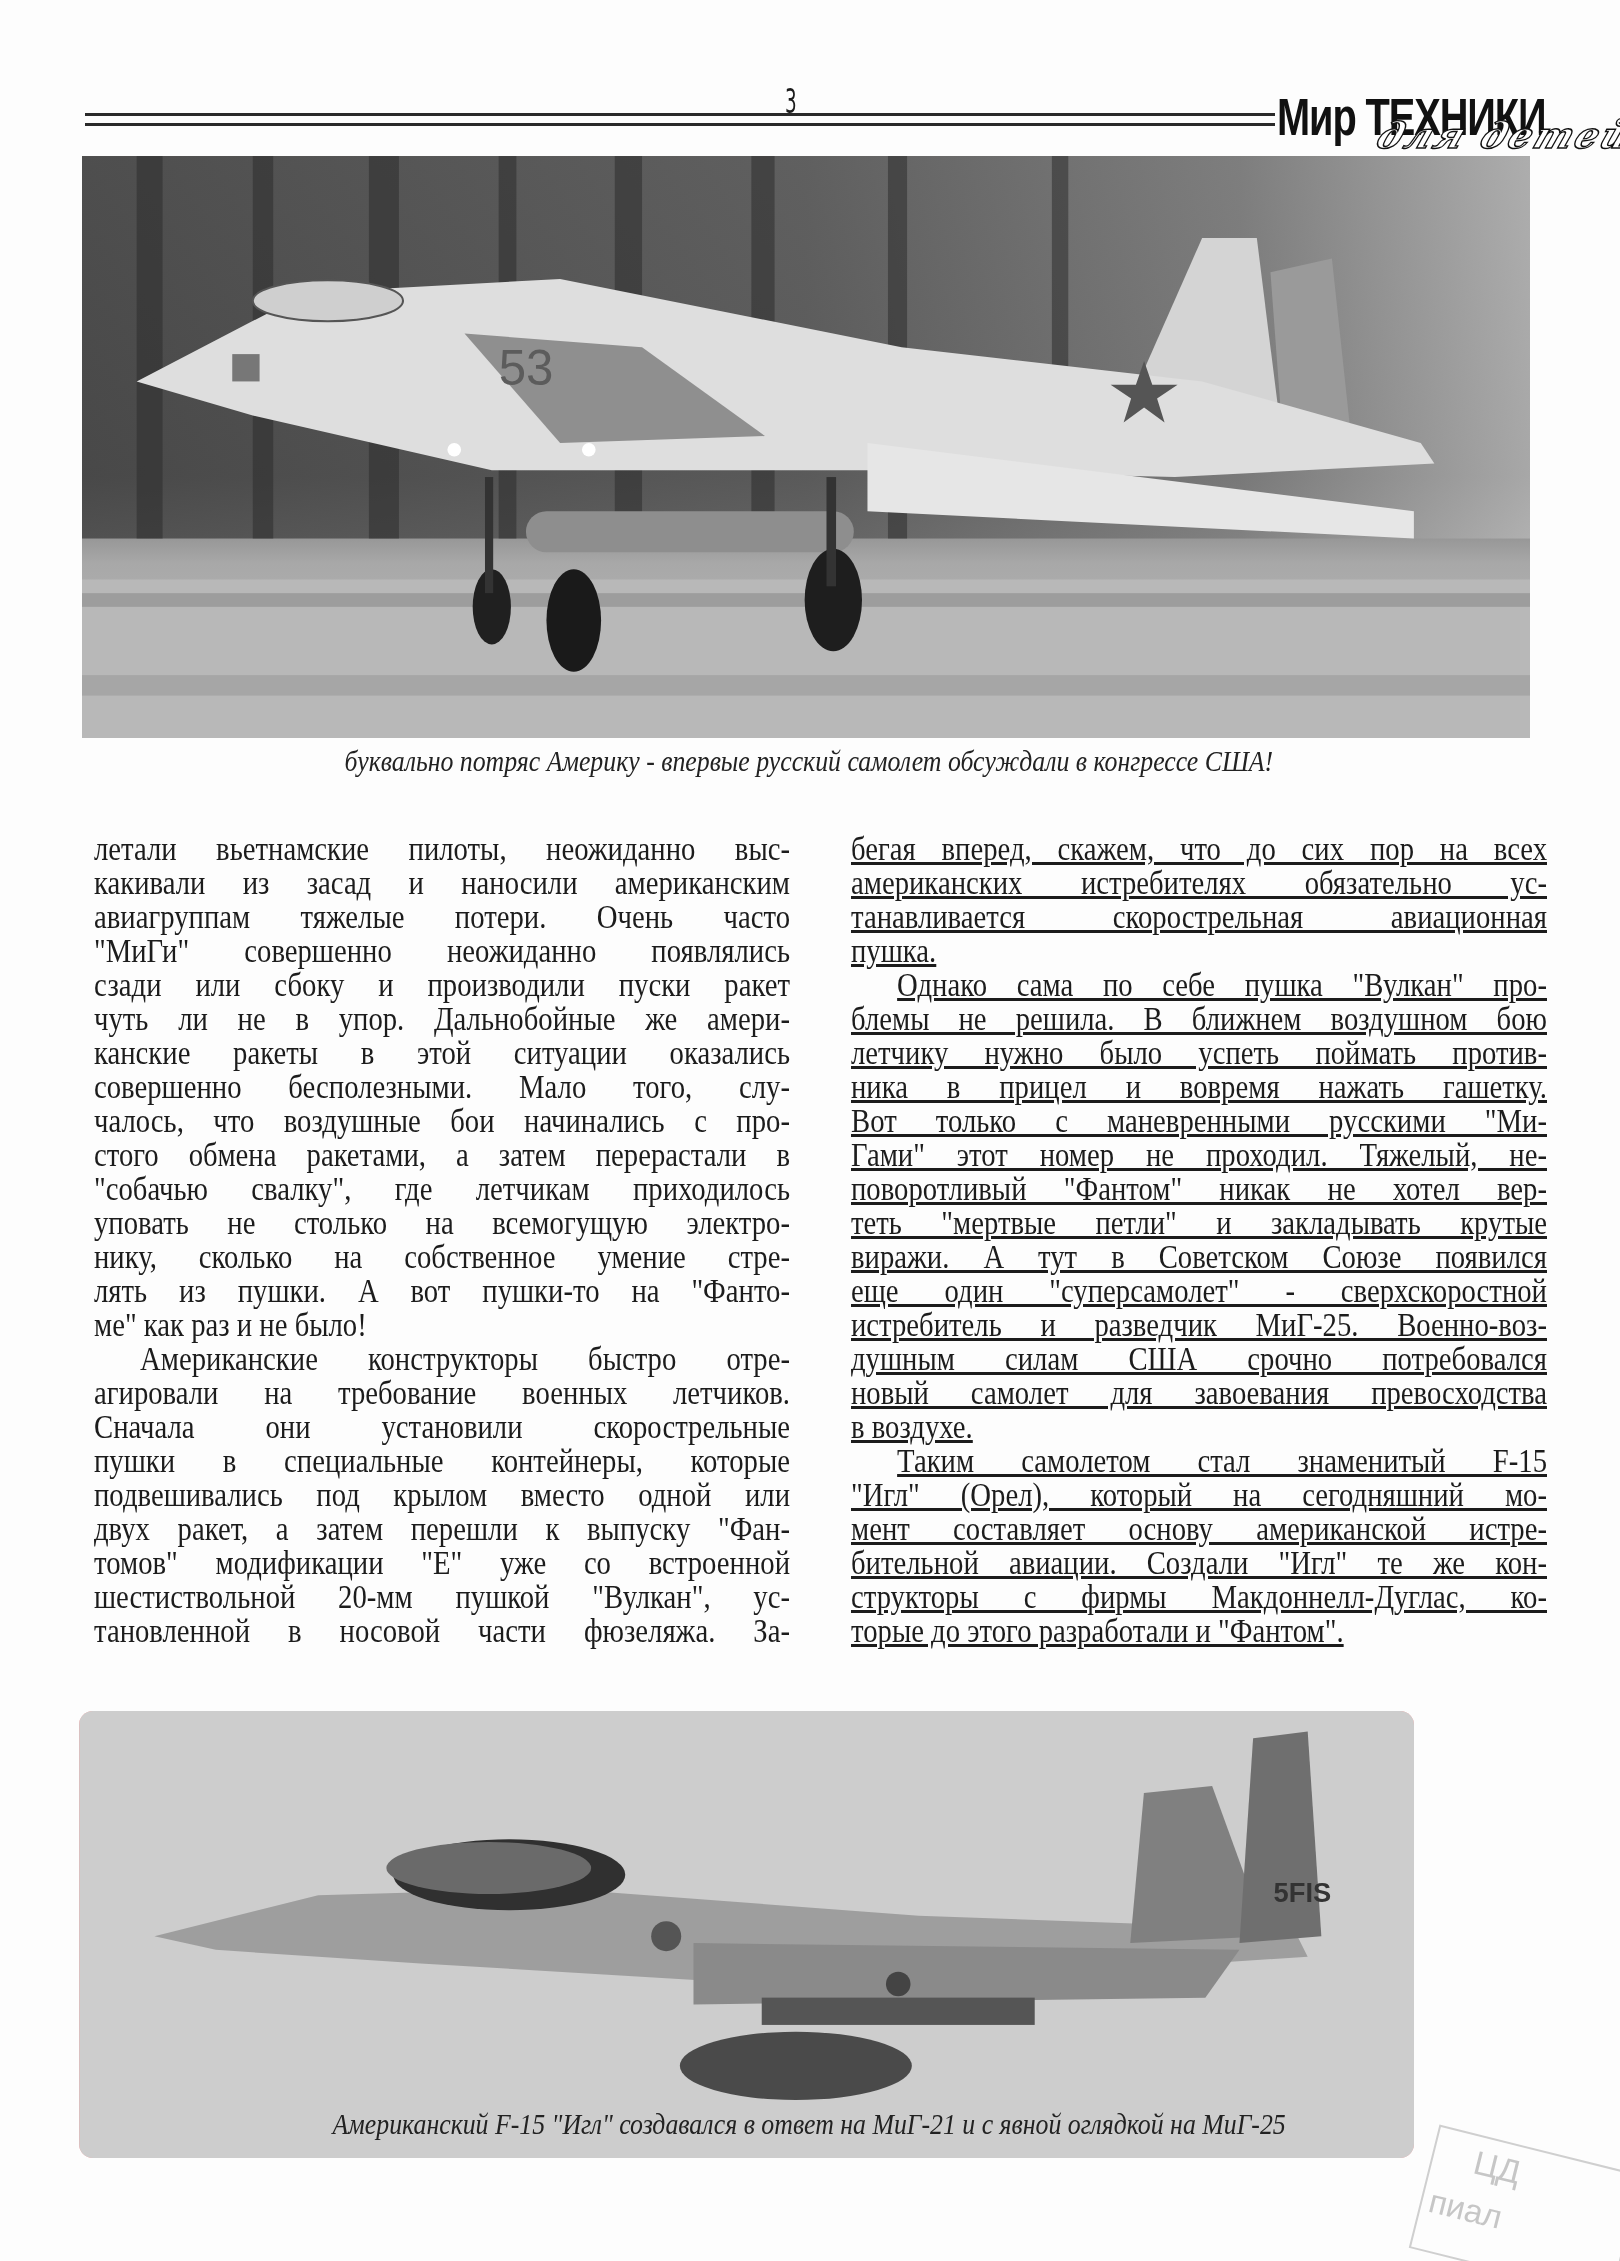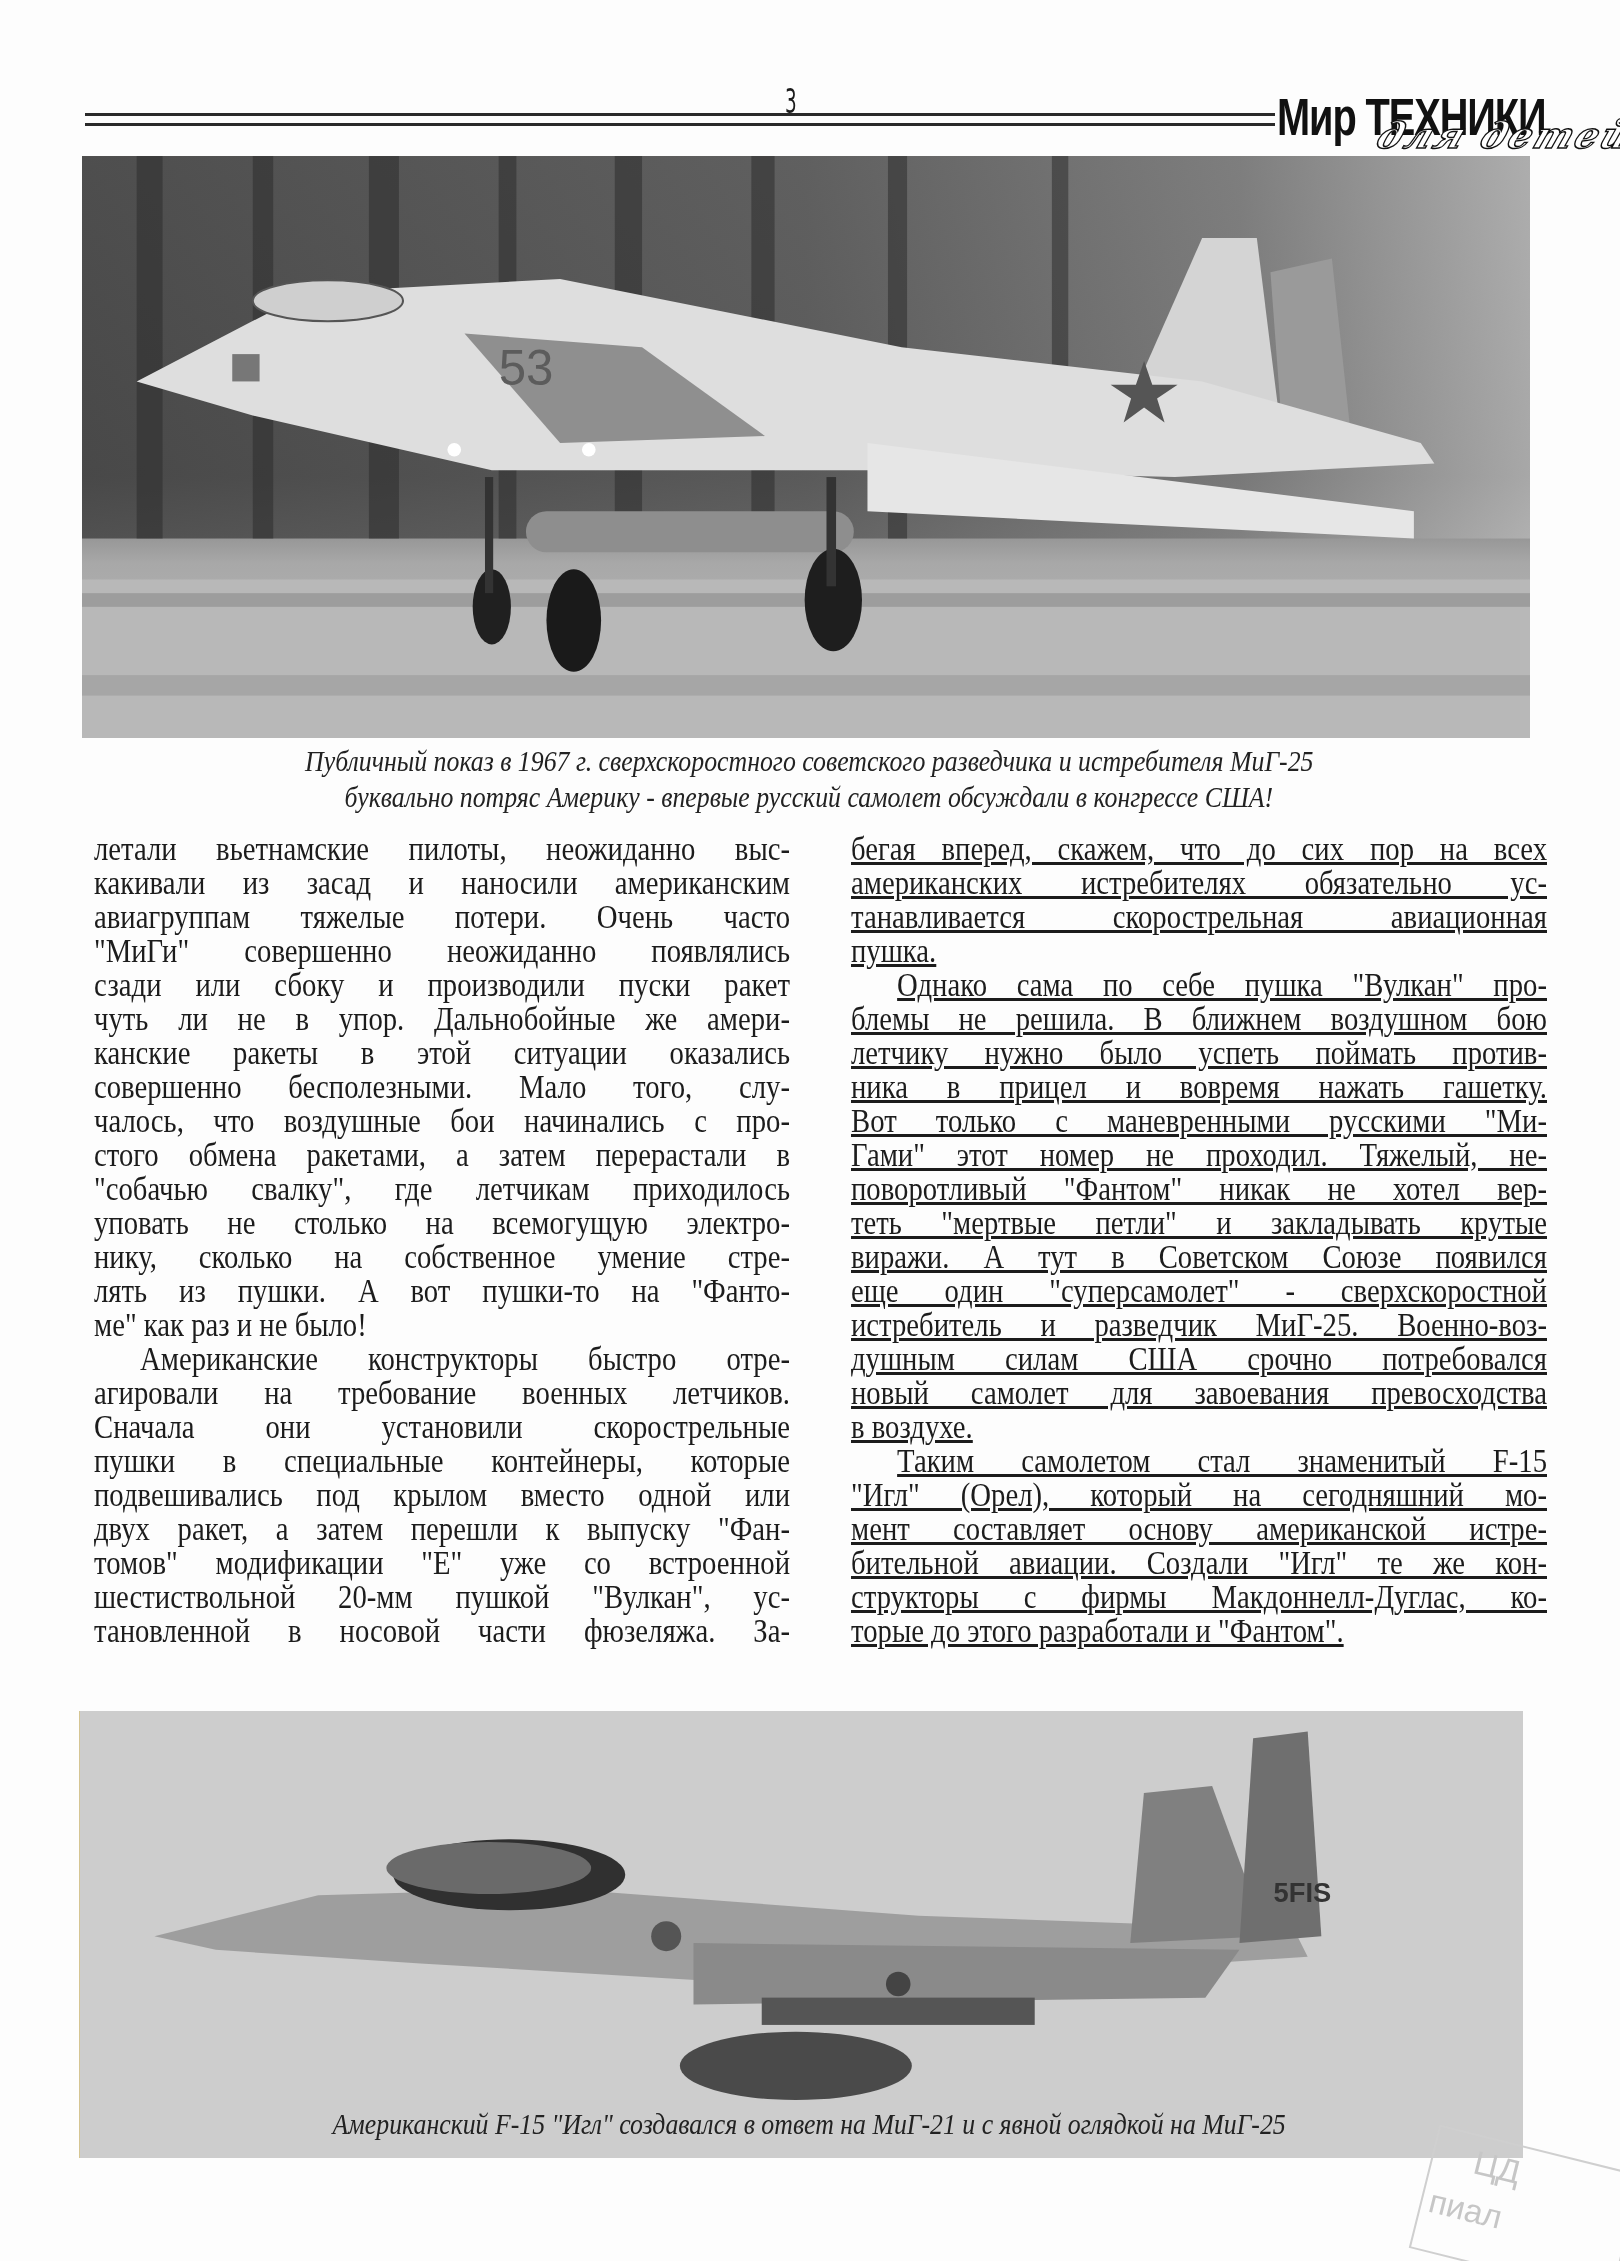--- a/index.html
+++ b/index.html
@@ -78,21 +78,20 @@
       <rect x="1090" y="470" width="14" height="160" fill="#333"></rect>
       <circle cx="545" cy="430" r="10" fill="#fff"></circle>
         <circle cx="742" cy="430" r="10" fill="#fff"></circle>
       <polygon points="1555,300 1567,335 1604,335 1574,355 1585,390 1555,368 1525,390 1536,355 1506,335 1543,335" fill="#555"></polygon>
       <rect x="220" y="290" width="40" height="40" fill="#777"></rect>
     </g>
     <text x="610" y="335" font-size="72" font-family="Liberation Sans, sans-serif" fill="#5c5c5c">53</text>
   </svg>
 </div>
 <div class="caption" style="left:75px; top:743px; width:1468px;">
-  <div><span>Публичный показ в 1967 г. сверхскоростного советского разведчика и истребителя МиГ-25</span></div>
   <div><span>буквально потряс Америку - впервые русский самолет обсуждали в конгрессе США!</span></div>
 </div>
 
 <div class="column" id="col-left" style="left:94px;">
     <div class="line">летали вьетнамские пилоты, неожиданно выс-</div>
     <div class="line">какивали из засад и наносили американским</div>
     <div class="line">авиагруппам тяжелые потери. Очень часто</div>
     <div class="line">"МиГи" совершенно неожиданно появлялись</div>
     <div class="line">сзади или сбоку и производили пуски ракет</div>
     <div class="line">чуть ли не в упор. Дальнобойные же амери-</div>
@@ -135,21 +134,21 @@
     <div class="line">новый самолет для завоевания превосходства</div>
     <div class="line last">в воздухе.</div>
     <div class="line indent">Таким самолетом стал знаменитый F-15</div>
     <div class="line">"Игл" (Орел), который на сегодняшний мо-</div>
     <div class="line">мент составляет основу американской истре-</div>
     <div class="line">бительной авиации. Создали "Игл" те же кон-</div>
     <div class="line">структоры с фирмы Макдоннелл-Дуглас, ко-</div>
     <div class="line last">торые до этого разработали и "Фантом".</div>
   </div>
 
-<div class="photo" style="left:79px; top:1711px; width:1444px; height:447px; background:#eab308;">
+<div class="photo" style="left:79px; top:1711px; width:1335px; height:447px; background:#fca5a5;border-radius:14px;">
   <svg width="1446" height="447" viewBox="0 0 2118 655">
     <rect width="2118" height="655" fill="#cdcdcd"></rect>
     <g>
       <polygon points="110,330 350,270 700,260 1230,300 1780,320 1800,360 1500,380 1000,400 500,370 200,350" fill="#9e9e9e"></polygon>
       <ellipse cx="630" cy="240" rx="170" ry="52" fill="#303030"></ellipse>
       <ellipse cx="600" cy="230" rx="150" ry="38" fill="#6a6a6a"></ellipse>
       <polygon points="1560,120 1660,110 1740,330 1540,340" fill="#808080"></polygon>
       <polygon points="1720,40 1800,30 1820,330 1700,340" fill="#6f6f6f"></polygon>
       <polygon points="900,340 1700,350 1650,420 900,430" fill="#8a8a8a"></polygon>
       <ellipse cx="1050" cy="520" rx="170" ry="50" fill="#4a4a4a"></ellipse>

